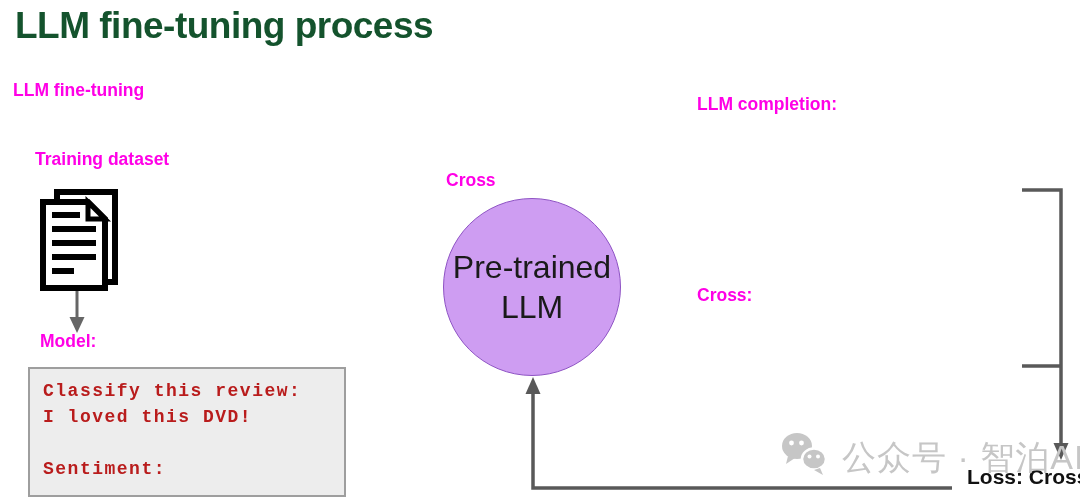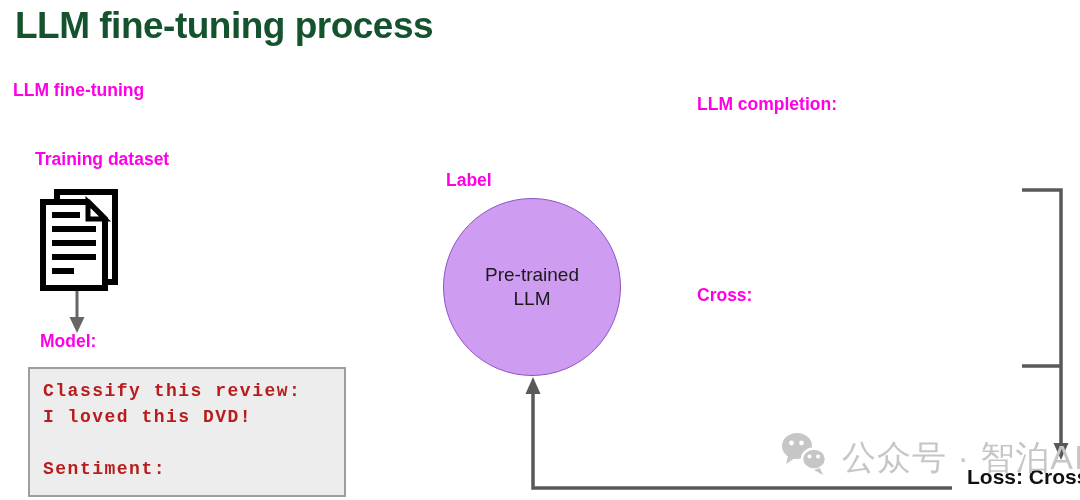--- a/index.html
+++ b/index.html
@@ -31,21 +31,21 @@
     font-family:"Liberation Mono","DejaVu Sans Mono",monospace;
     font-weight:700;font-size:18px;letter-spacing:1.5px;color:#b91c1c;
   }
   .pl-1{top:12px;}
   .pl-2{top:38px;color:#b91c1c;}
   .pl-3{top:90px;}
   .model-node{
     left:443px;top:198px;width:178px;height:178px;border-radius:50%;
     background:#ce9df2;border:1.5px solid #8e53c4;box-sizing:border-box;
     display:flex;flex-direction:column;align-items:center;justify-content:center;
-    color:#1a1a1a;font-size:19px;line-height:1.25;text-align:center;
+    color:#1a1a1a;font-size:32px;line-height:1.25;text-align:center;
   }
   .loss{
     left:967px;top:465px;font-size:21px;font-weight:700;color:#111111;
     white-space:nowrap;
   }
   .overlay{left:0;top:0;pointer-events:none;}
   .watermark{
     left:778px;top:430px;display:flex;align-items:center;gap:10px;
     color:#c6c6c6;font-size:34px;white-space:nowrap;letter-spacing:1px;
   }
@@ -53,21 +53,21 @@
 </head>
 <body>
 
 <div class="stage">
 
   <div class="abs title">LLM fine-tuning process</div>
 
   <div class="abs mag lbl-section">LLM fine-tuning</div>
   <div class="abs mag lbl-training">Training dataset</div>
   <div class="abs mag lbl-prompt">Model:</div>
-  <div class="abs mag lbl-model">Label</div>
+  <div class="abs mag lbl-model">Cross</div>
   <div class="abs mag lbl-completion">LLM completion:</div>
   <div class="abs mag lbl-label">Cross:</div>
 
   <div class="abs doc-icon">
     <svg width="80" height="104" viewBox="0 0 80 104">
 
       <rect x="19" y="4" width="58" height="90" fill="#ffffff" stroke="#000000" stroke-width="6"></rect>
 
       <path d="M5 14 L50 14 L67 31 L67 100 L5 100 Z" fill="#ffffff" stroke="#000000" stroke-width="6" stroke-linejoin="miter"></path>
       <path d="M50 14 L50 31 L67 31 Z" fill="#ffffff" stroke="#000000" stroke-width="5" stroke-linejoin="miter"></path>

